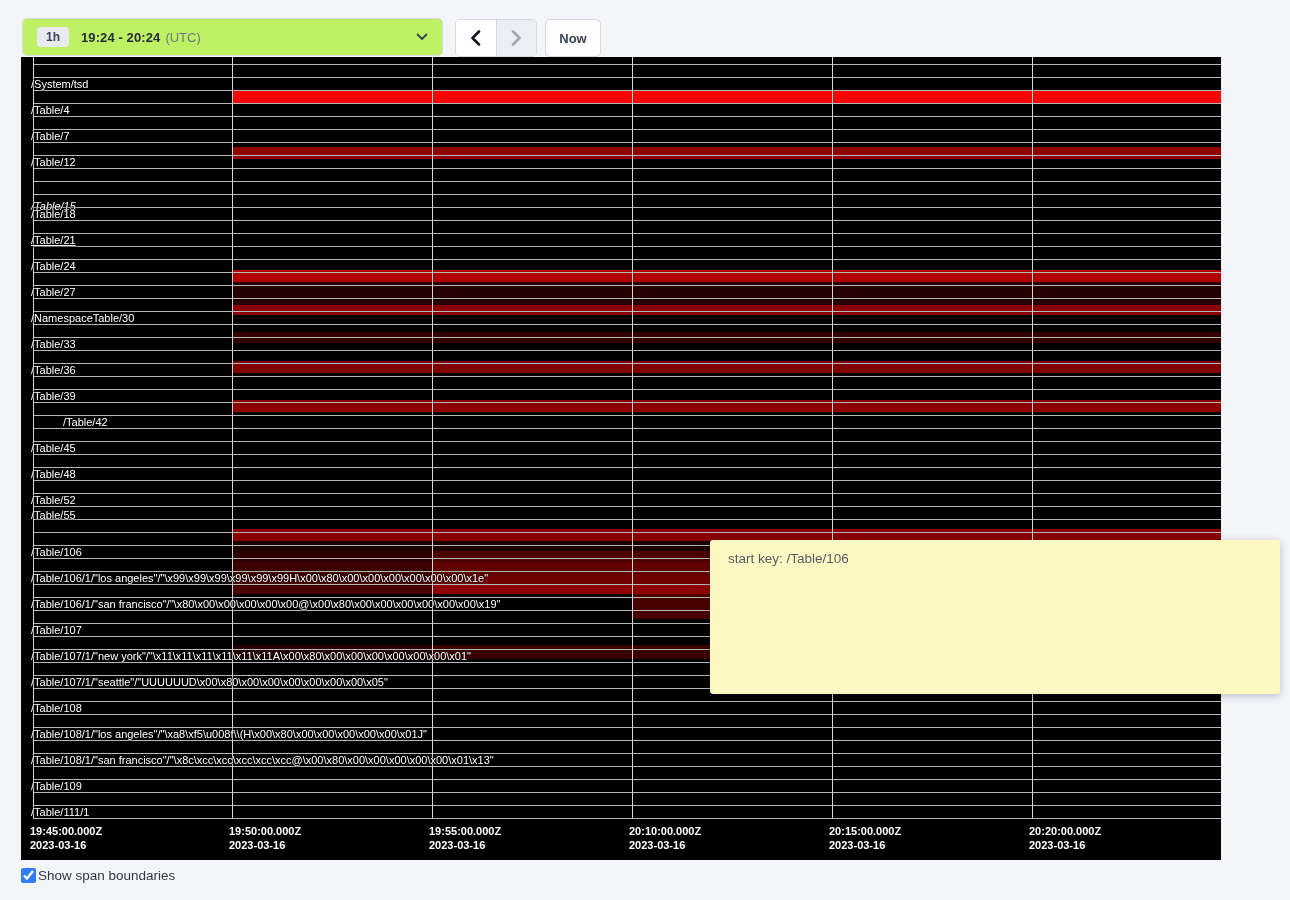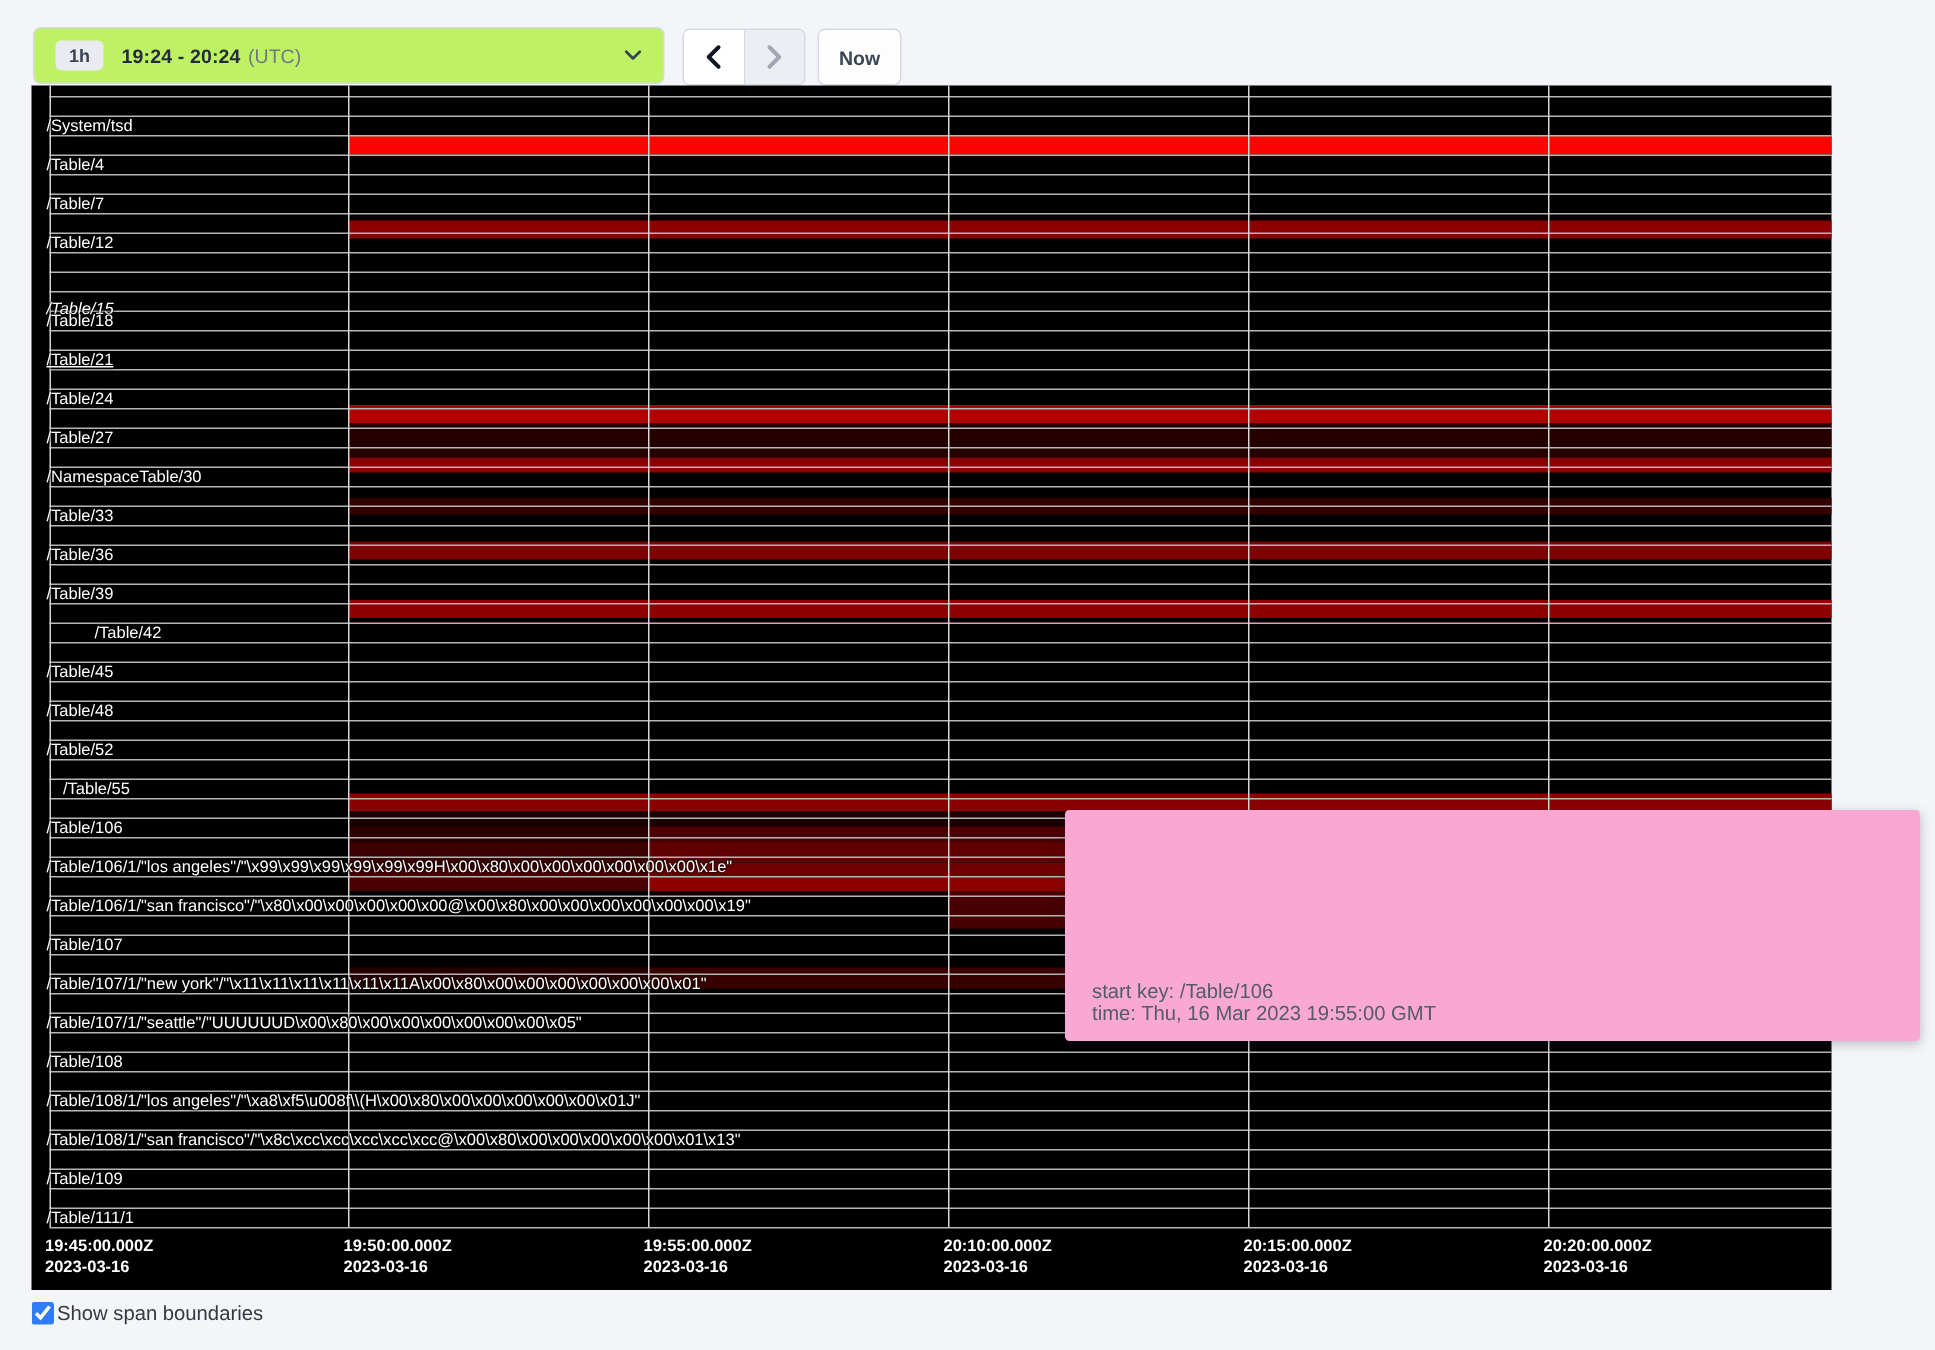--- a/index.html
+++ b/index.html
@@ -55,24 +55,24 @@
     text-shadow:0 0 2px #000, 0 0 2px #000;
   }
   .axis-tick{
     position:absolute;color:#ffffff;font-size:11px;font-weight:700;
     line-height:14px;white-space:nowrap;
   }
 
   
   .tooltip{
     left:710px;top:540px;width:570px;height:154px;
-    background:#f9a8d4;border-radius:3px;
+    background:#fef9c3;border-radius:3px;
     box-shadow:0 2px 8px rgba(40,40,60,.28);
     box-sizing:border-box;padding:11px 18px;
-    display:flex;flex-direction:column;justify-content:flex-end;
+    display:flex;flex-direction:column;justify-content:flex-start;
   }
   .tooltip-line{font-size:13.5px;color:#555b63;white-space:nowrap;overflow:hidden;}
 
   
   .footer-check{
     left:21px;top:866px;display:flex;align-items:center;height:18px;
   }
   .footer-check input{
     width:15px;height:15px;margin:0;accent-color:#2f7df6;cursor:pointer;
   }
@@ -211,21 +211,21 @@
       <div class="row-label" style="top: 203px;">/Table/24</div>
       <div class="row-label" style="top: 229px;">/Table/27</div>
       <div class="row-label" style="top: 255px;">/NamespaceTable/30</div>
       <div class="row-label" style="top: 281px;">/Table/33</div>
       <div class="row-label" style="top: 307px;">/Table/36</div>
       <div class="row-label" style="top: 333px;">/Table/39</div>
       <div class="row-label" style="top: 359px; margin-left: 32px;">/Table/42</div>
       <div class="row-label" style="top: 385px;">/Table/45</div>
       <div class="row-label" style="top: 411px;">/Table/48</div>
       <div class="row-label" style="top: 437px;">/Table/52</div>
-      <div class="row-label" style="top: 463px; margin-left: 11px;">/Table/55</div>
+      <div class="row-label" style="top: 452px;">/Table/55</div>
       <div class="row-label" style="top: 489px;">/Table/106</div>
       <div class="row-label" style="top: 515px;">/Table/106/1/"los angeles"/"\x99\x99\x99\x99\x99\x99H\x00\x80\x00\x00\x00\x00\x00\x00\x1e"</div>
       <div class="row-label" style="top: 541px;">/Table/106/1/"san francisco"/"\x80\x00\x00\x00\x00\x00@\x00\x80\x00\x00\x00\x00\x00\x00\x19"</div>
       <div class="row-label" style="top: 567px;">/Table/107</div>
       <div class="row-label" style="top: 593px;">/Table/107/1/"new york"/"\x11\x11\x11\x11\x11\x11A\x00\x80\x00\x00\x00\x00\x00\x00\x01"</div>
       <div class="row-label" style="top: 619px;">/Table/107/1/"seattle"/"UUUUUUD\x00\x80\x00\x00\x00\x00\x00\x00\x05"</div>
       <div class="row-label" style="top: 645px;">/Table/108</div>
       <div class="row-label" style="top: 671px;">/Table/108/1/"los angeles"/"\xa8\xf5\u008f\\(H\x00\x80\x00\x00\x00\x00\x00\x01J"</div>
       <div class="row-label" style="top: 697px;">/Table/108/1/"san francisco"/"\x8c\xcc\xcc\xcc\xcc\xcc@\x00\x80\x00\x00\x00\x00\x00\x01\x13"</div>
       <div class="row-label" style="top: 723px;">/Table/109</div>
@@ -254,19 +254,18 @@
       </div>
       <div class="axis-tick" style="left: 1008px; top: 767px;">
         <div>20:20:00.000Z</div>
         <div>2023-03-16</div>
       </div>
     </div>
 </div>
 
 <div class="abs tooltip">
   <div class="tooltip-line">start key: /Table/106</div>
-  <div class="tooltip-line">time: Thu, 16 Mar 2023 19:55:00 GMT</div>
 </div>
 
 <div class="abs footer-check">
   <input type="checkbox" id="spanbound" checked="" style="">
   <label for="spanbound">Show span boundaries</label>
 </div>
 
 </body></html>

